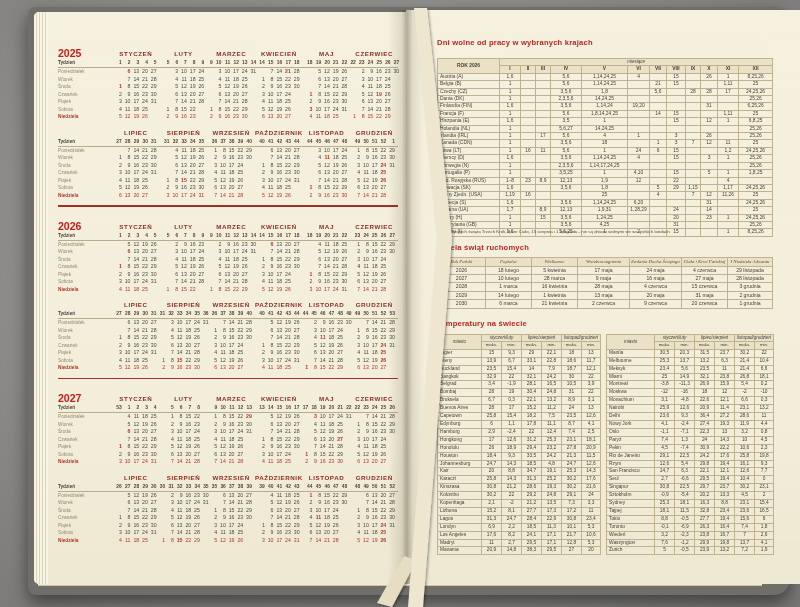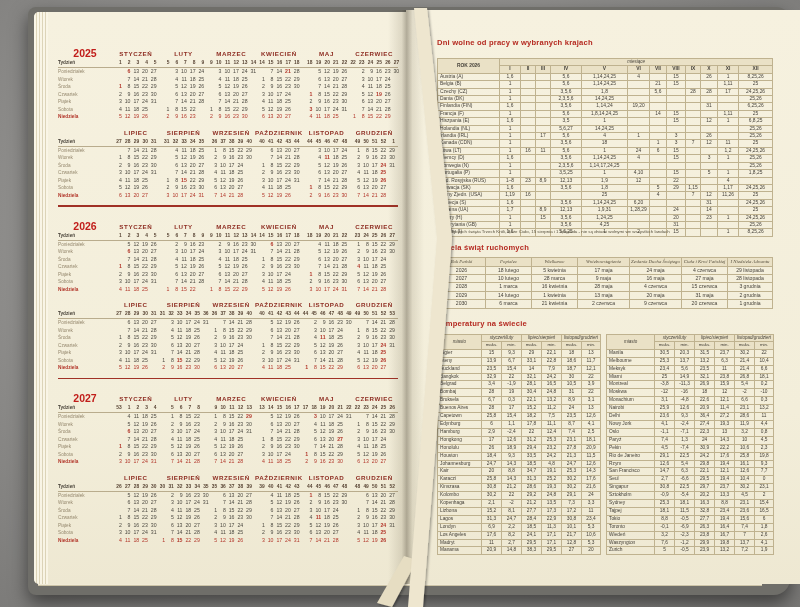--- a/index.html
+++ b/index.html
@@ -18,21 +18,21 @@
   .gutter{position:absolute;left:388px;top:10px;width:36px;height:574px;pointer-events:none;
     background:linear-gradient(90deg,rgba(70,58,32,0) 0%,rgba(70,58,32,.14) 38%,rgba(45,36,18,.34) 52%,rgba(70,58,32,.12) 68%,rgba(70,58,32,0) 100%);}
 
   
   .lp-content{position:absolute;left:24px;top:36px;width:340px;}
   .cal-half{display:flex;margin-bottom:6px;}
   .lab-col{width:54px;flex:0 0 54px;}
   .m-col{flex:1 1 0;min-width:0;}
   .m-name{height:11px;line-height:11px;text-align:center;font-size:6.2px;font-weight:bold;
     letter-spacing:.6px;color:#8e2d22;white-space:nowrap;}
-  .year-cell{text-align:center;}
+  .year-cell{text-align:left;}
   .year-num{font-size:10.5px;color:#c11d1a;letter-spacing:0;}
   .lab-row{height:7.5px;line-height:7.5px;font-size:4.7px;color:#96896f;white-space:nowrap;}
   .lab-tyd{height:8px;line-height:8px;color:#4a443a;font-weight:bold;}
   .lab-sun{color:#b2362a;font-weight:bold;}
   .m-row{height:7.5px;line-height:7.5px;display:flex;justify-content:center;}
   .wk-row{height:8px;line-height:8px;}
   .wk-row,.lab-tyd{border-bottom:.7px solid #b9ac8d;}
   .c{width:7.7px;flex:0 0 7.7px;text-align:right;font-size:5.2px;color:#4d4a42;padding-right:1px;}
   .c.wk{font-size:4.9px;font-weight:bold;color:#5a4636;}
   .m-row.sun .c{color:#b2362a;}

